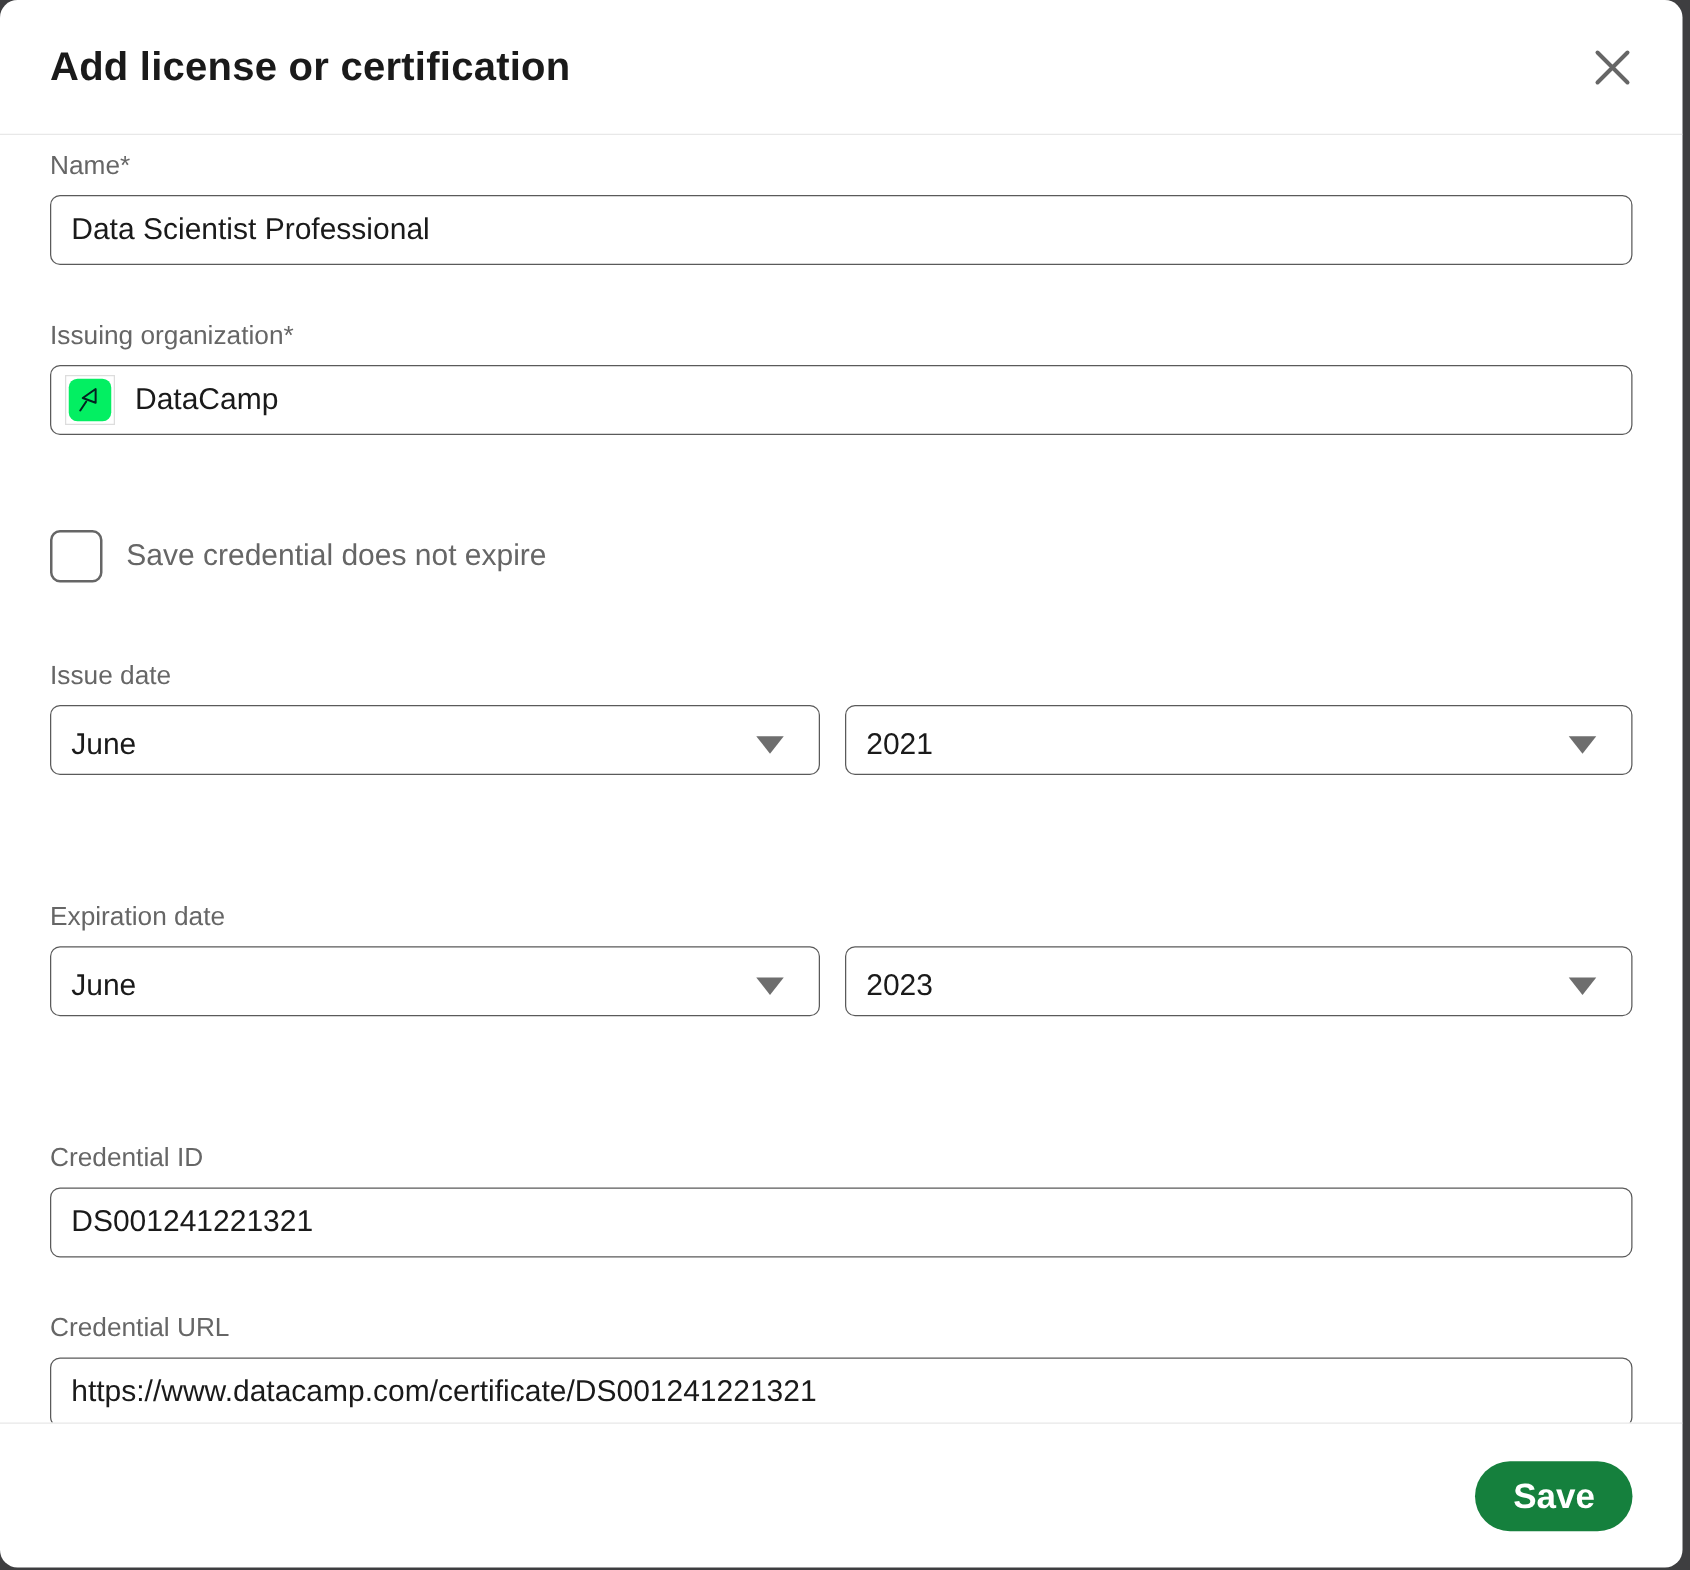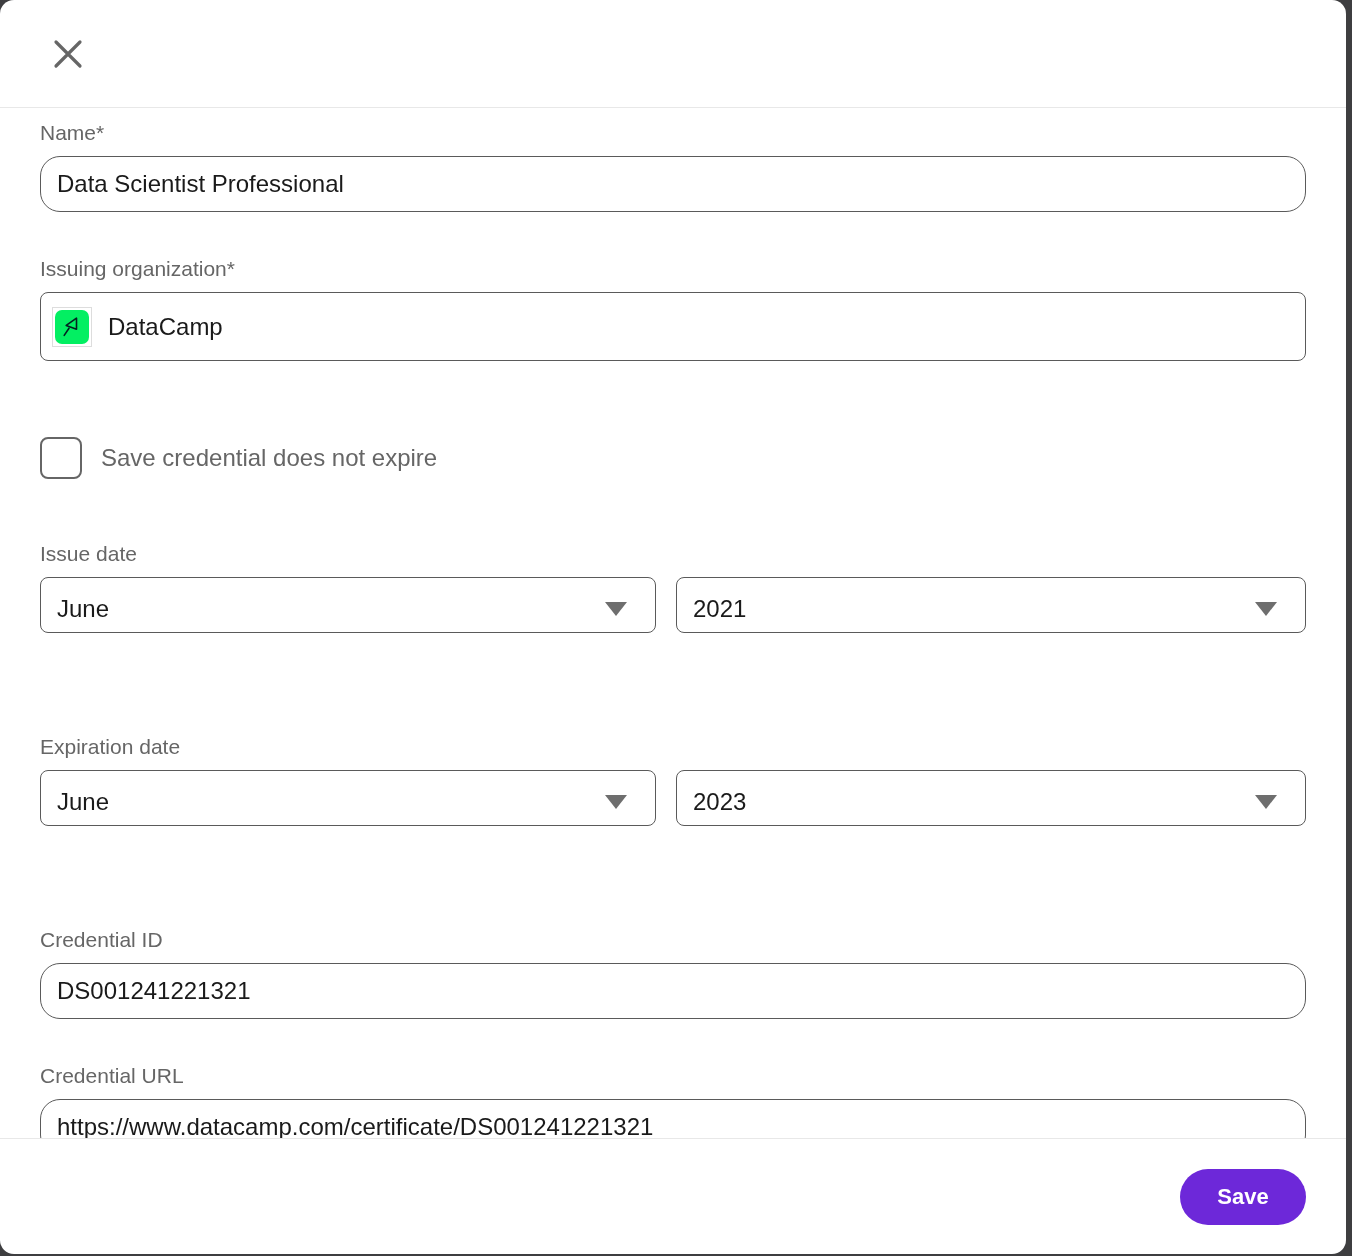--- a/index.html
+++ b/index.html
@@ -57,31 +57,31 @@
     display: block;
     font-size: 21px;
     line-height: 26px;
     color: #666666;
     margin-bottom: 10px;
   }
   .text-input {
     width: 100%;
     height: 56px;
     border: 1px solid #5a5a5a;
-    border-radius: 20px;
+    border-radius: 8px;
     padding: 0 16px;
     font-family: "Liberation Sans", sans-serif;
     font-size: 24px;
     color: #1a1a1a;
     background: #ffffff;
     outline: none;
   }
   .org-input-wrap {
     width: 100%;
-    height: 69px;
+    height: 56px;
     border: 1px solid #5a5a5a;
     border-radius: 8px;
     background: #ffffff;
     display: flex;
     align-items: center;
     padding: 0 16px 0 11px;
   }
   .org-logo-box {
     width: 40px; height: 40px;
     border: 1px solid #dddddd;
@@ -162,41 +162,43 @@
     display: flex;
     align-items: center;
     justify-content: flex-end;
     padding: 0 40px;
   }
   .save-btn {
     min-width: 126px;
     height: 56px;
     border: none;
     border-radius: 28px;
-    background: #6d28d9;
+    background: #15803d;
     color: #ffffff;
     font-family: "Liberation Sans", sans-serif;
-    font-size: 22px;
+    font-size: 28px;
     font-weight: 700;
     padding: 0 30px;
     cursor: pointer;
+    text-align: right;
   }
   
   .mt-12 { margin-top: 12px; }
   .mt-62 { margin-top: 62px; }
   .mt-64 { margin-top: 44px; }
   .mt-65 { margin-top: 101px; }
   .mt-76 { margin-top: 76px; }
 </style>
 </head>
 <body>
 
 <div class="modal">
 
   <div class="modal-header">
+    <h2 class="modal-title">Add license or certification</h2>
     <button class="close-btn">
       <span>
         <svg width="34" height="34" viewBox="0 0 34 34">
           <path d="M5 5 L29 29 M29 5 L5 29" stroke="#666666" stroke-width="3.2" stroke-linecap="round" fill="none"></path>
         </svg>
       </span>
     </button>
   </div>
 
   <div class="modal-body">

